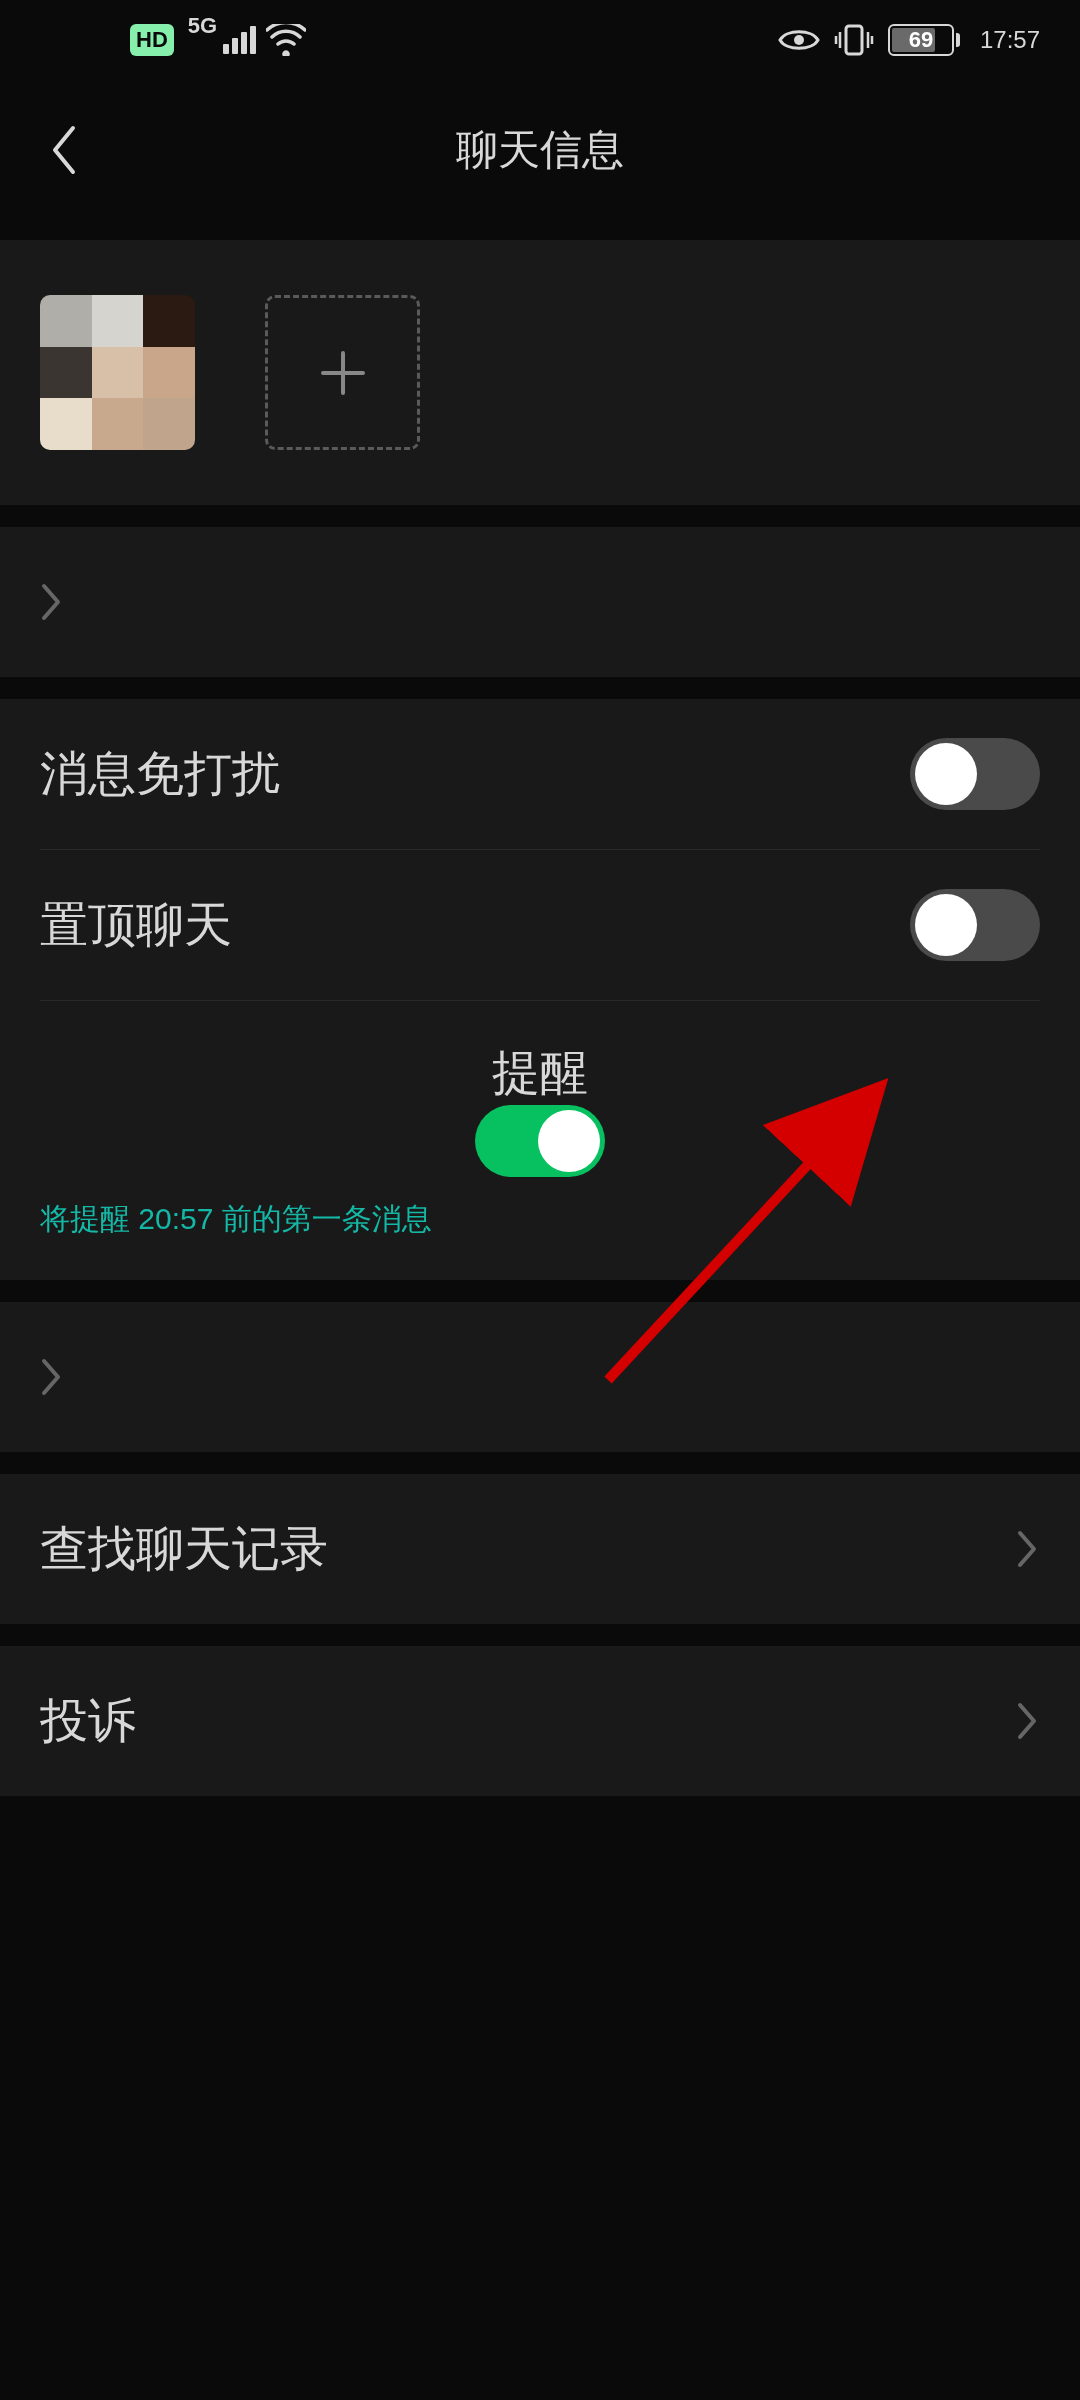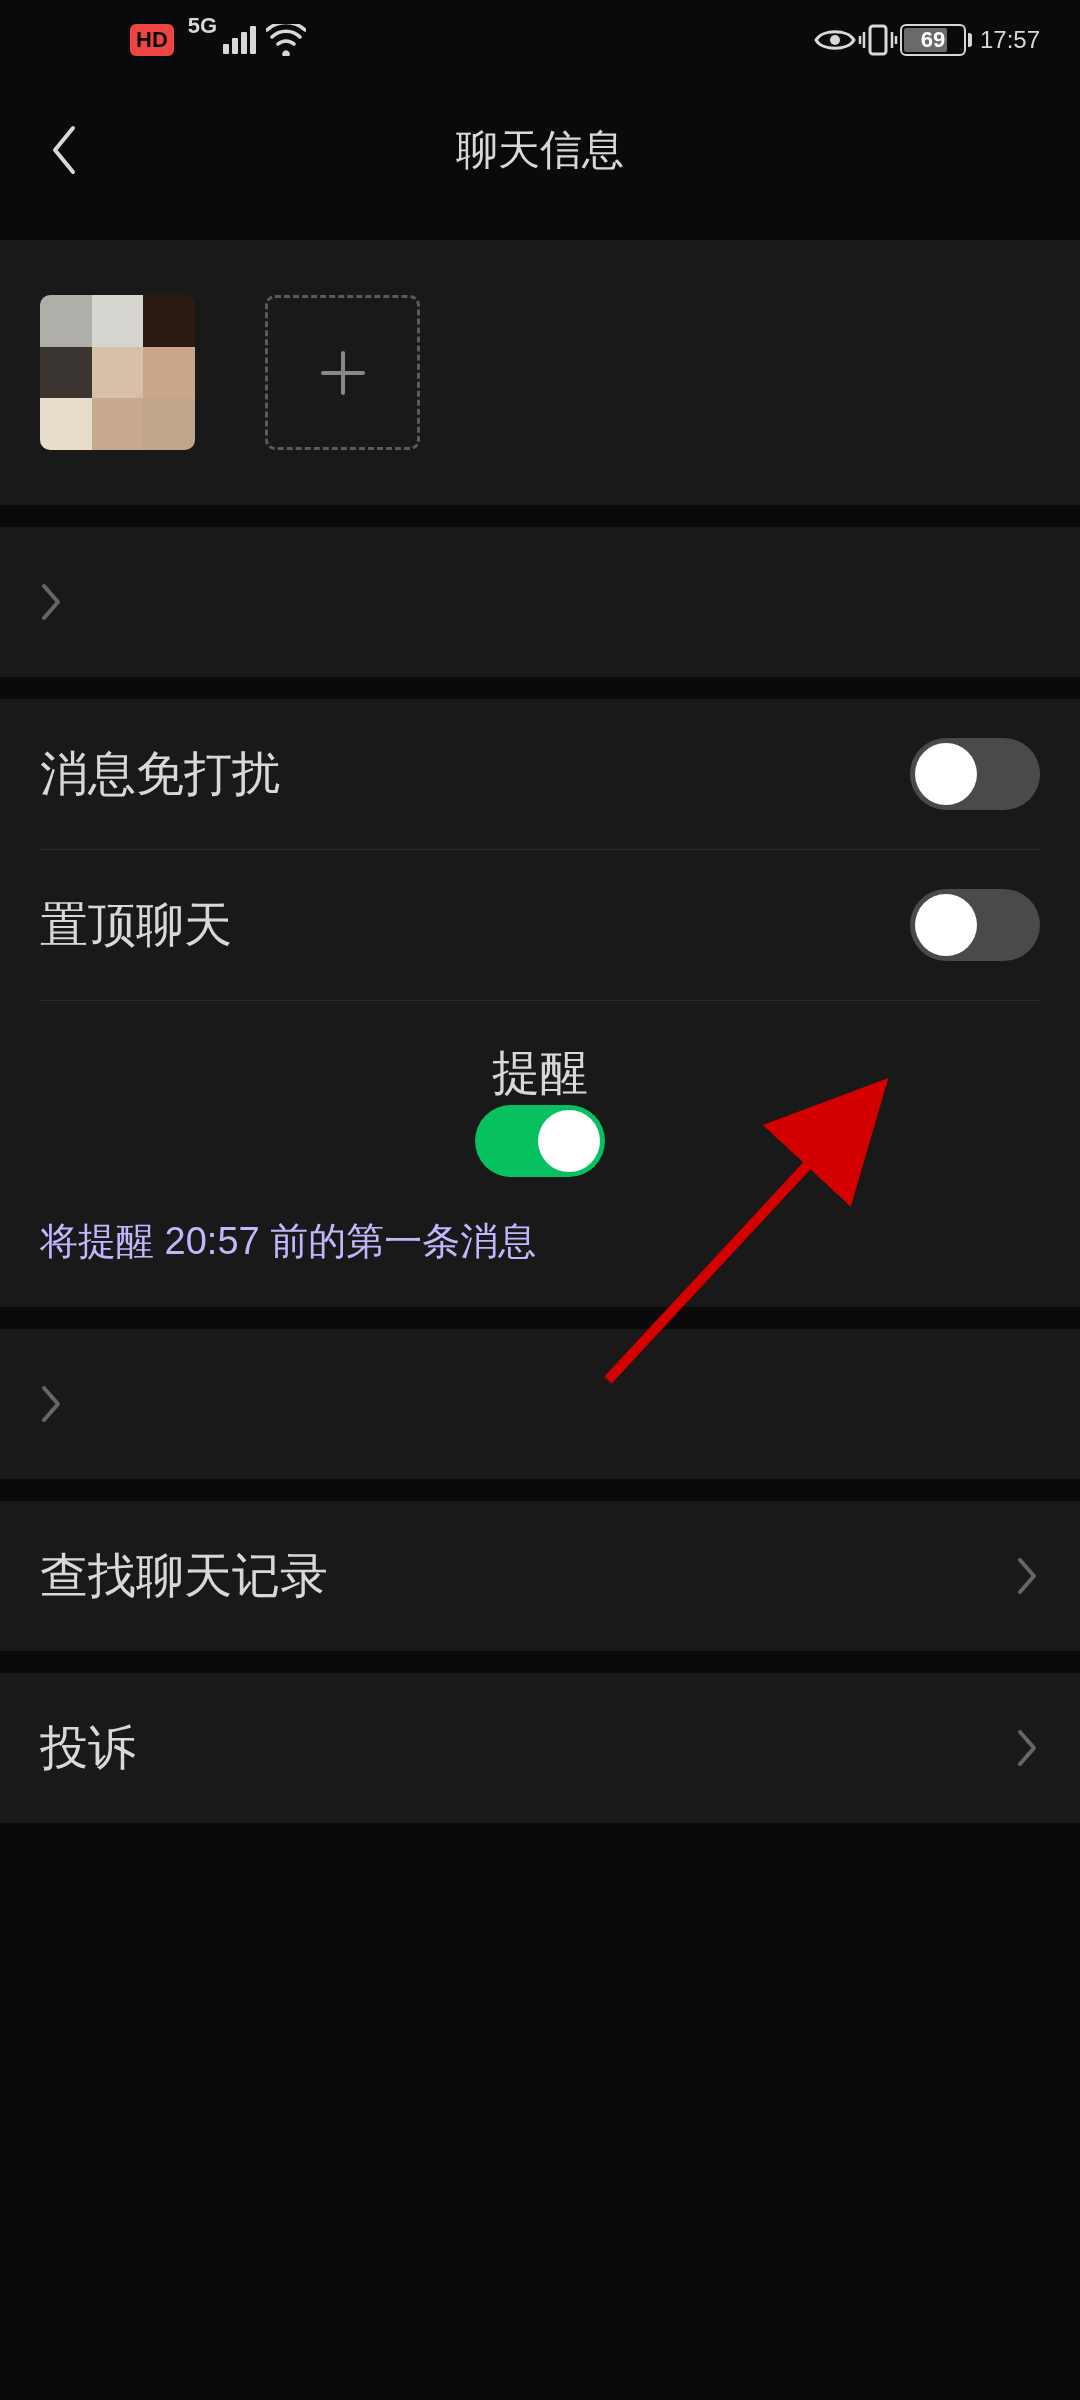--- a/index.html
+++ b/index.html
@@ -26,24 +26,24 @@
       font-weight: 500;
     }
     .status-left {
       display: flex;
       align-items: center;
       gap: 10px;
     }
     .status-right {
       display: flex;
       align-items: center;
-      gap: 2px;
+      gap: 14px;
     }
     .hd-badge {
-      background: #ef4444;
+      background: #86efac;
       color: #0a0a0a;
       font-size: 22px;
       font-weight: 700;
       padding: 3px 6px;
       border-radius: 6px;
     }
     .signal-5g {
       font-size: 22px;
       font-weight: 600;
       margin-bottom: 28px;
@@ -190,23 +190,23 @@
       align-items: center;
       justify-content: space-between;
       width: 100%;
       flex-direction: column;
     }
     .row-label {
       font-size: 48px;
       color: #d8d8d8;
     }
     .row-sub {
-      font-size: 38px;
-      color: #c4b5fd;
-      margin-top: 39px;
+      font-size: 30px;
+      color: #14b8a6;
+      margin-top: 22px;
     }
     .chevron svg { display:block }
     .toggle {
       width: 130px;
       height: 72px;
       border-radius: 40px;
       position: relative;
     }
     .toggle.off { background: #4a4a4a; }
     .toggle.on { background: #07c160; }

